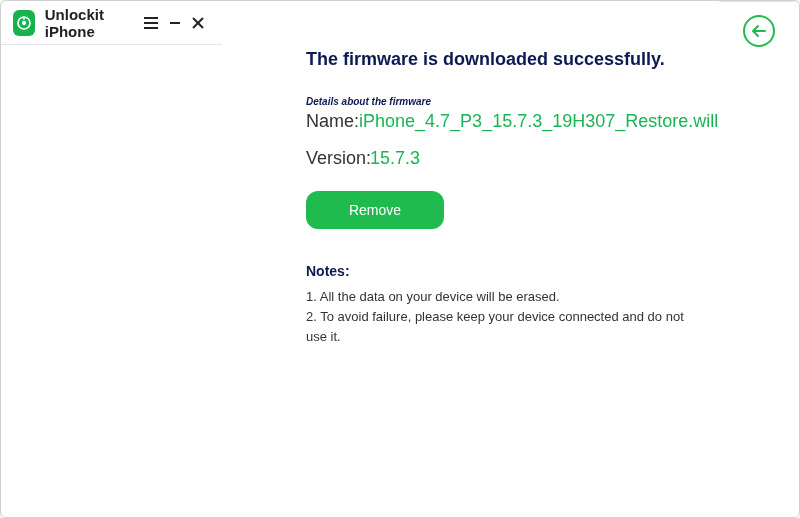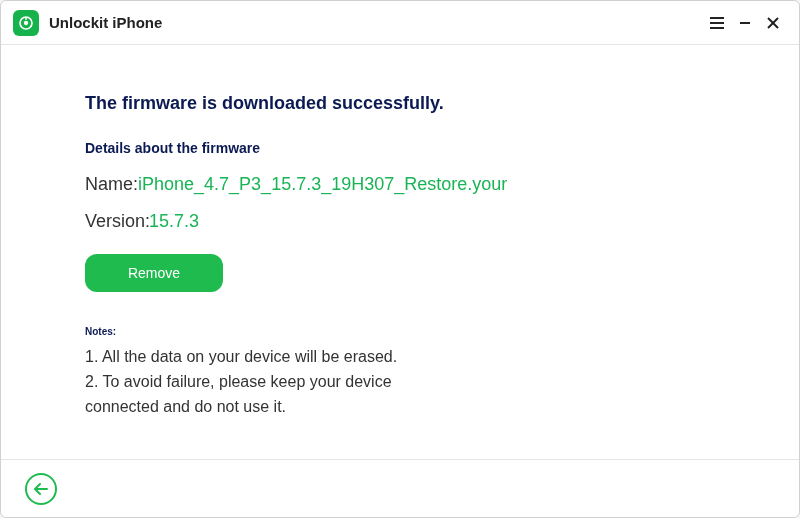--- a/index.html
+++ b/index.html
@@ -1,48 +1,48 @@
 <!DOCTYPE html>
 <html><head>
 <meta charset="utf-8">
 <style>
   * { box-sizing: border-box; margin: 0; padding: 0; }
   html, body { width: 800px; height: 518px; font-family: "Segoe UI", Arial, sans-serif; background: #f5f5f5; }
   .window {
     width: 800px; height: 518px; background: #fff;
     border: 1px solid #d0d0d0; border-radius: 6px; overflow: hidden;
-    display: flex; flex-direction: column;
+    display: flex; flex-direction: row;
   }
   .titlebar {
     height: 44px; display: flex; align-items: center; padding: 0 12px;
     border-bottom: 1px solid #e5e5e5;
   }
   .app-logo {
     width: 26px; height: 26px; border-radius: 6px; background: #16b24b;
     display: flex; align-items: center; justify-content: center; margin-right: 10px;
   }
   .app-title { font-size: 15px; font-weight: 600; color: #222; }
   .titlebar-spacer { flex: 1; }
   .tb-btn { width: 28px; height: 28px; display: flex; align-items: center; justify-content: center; cursor: pointer; color: #222; }
   .tb-btn svg { display: block; }
   .content {
     flex: 1; display: flex; padding: 48px 33px 10px 84px; gap: 30px;
   }
   .left { flex: 1; max-width: 380px; }
   .headline { font-size: 18px; font-weight: 700; color: #0b1a52; margin-bottom: 26px; }
-  .subhead { font-size: 14px; font-weight: 700; color: #0b1a52; margin-bottom: 18px; }
+  .subhead { font-size: 10px; font-weight: 700; color: #0b1a52; margin-bottom: 4px; font-style: italic; }
   .kv { display: flex; font-size: 18px; margin-bottom: 16px; }
   .kv-label { width: 64px; color: #333; }
   .kv-value { color: #19b455; }
   .remove-btn {
     margin-top: 6px; width: 138px; height: 38px; background: #1fbb4f; color: #fff;
     border: none; border-radius: 12px; font-size: 14px; cursor: pointer;
   }
-  .notes-head { margin-top: 34px; font-size: 10px; font-weight: 700; color: #0b1a52; margin-bottom: 8px; }
-  .note-line { font-size: 16px; color: #333; line-height: 1.55; }
+  .notes-head { margin-top: 34px; font-size: 14px; font-weight: 700; color: #0b1a52; margin-bottom: 8px; }
+  .note-line { font-size: 13px; color: #333; line-height: 1.55; }
   .right { width: 250px; display: flex; align-items: flex-start; justify-content: center; padding-top: 6px; }
   .illus { width: 225px; }
   .footer {
     height: 58px; border-top: 1px solid #e5e5e5; display: flex; align-items: center; padding: 0 24px;
   }
   .back-btn {
     width: 32px; height: 32px; border: 2px solid #1fbb4f; border-radius: 50%;
     display: flex; align-items: center; justify-content: center; cursor: pointer;
   }
 </style>
@@ -80,21 +80,21 @@
     </div>
   </div>
 
   <div class="content">
     <div class="left">
       <div class="headline">The firmware is downloaded successfully.</div>
       <div class="subhead">Details about the firmware</div>
 
       <div class="kv">
         <div class="kv-label">Name:</div>
-        <div class="kv-value">iPhone_4.7_P3_15.7.3_19H307_Restore.your</div>
+        <div class="kv-value">iPhone_4.7_P3_15.7.3_19H307_Restore.will</div>
       </div>
       <div class="kv">
         <div class="kv-label">Version:</div>
         <div class="kv-value">15.7.3</div>
       </div>
 
       <button class="remove-btn">Remove</button>
 
       <div class="notes-head">Notes:</div>
       <div class="note-line">1. All the data on your device will be erased.</div>

